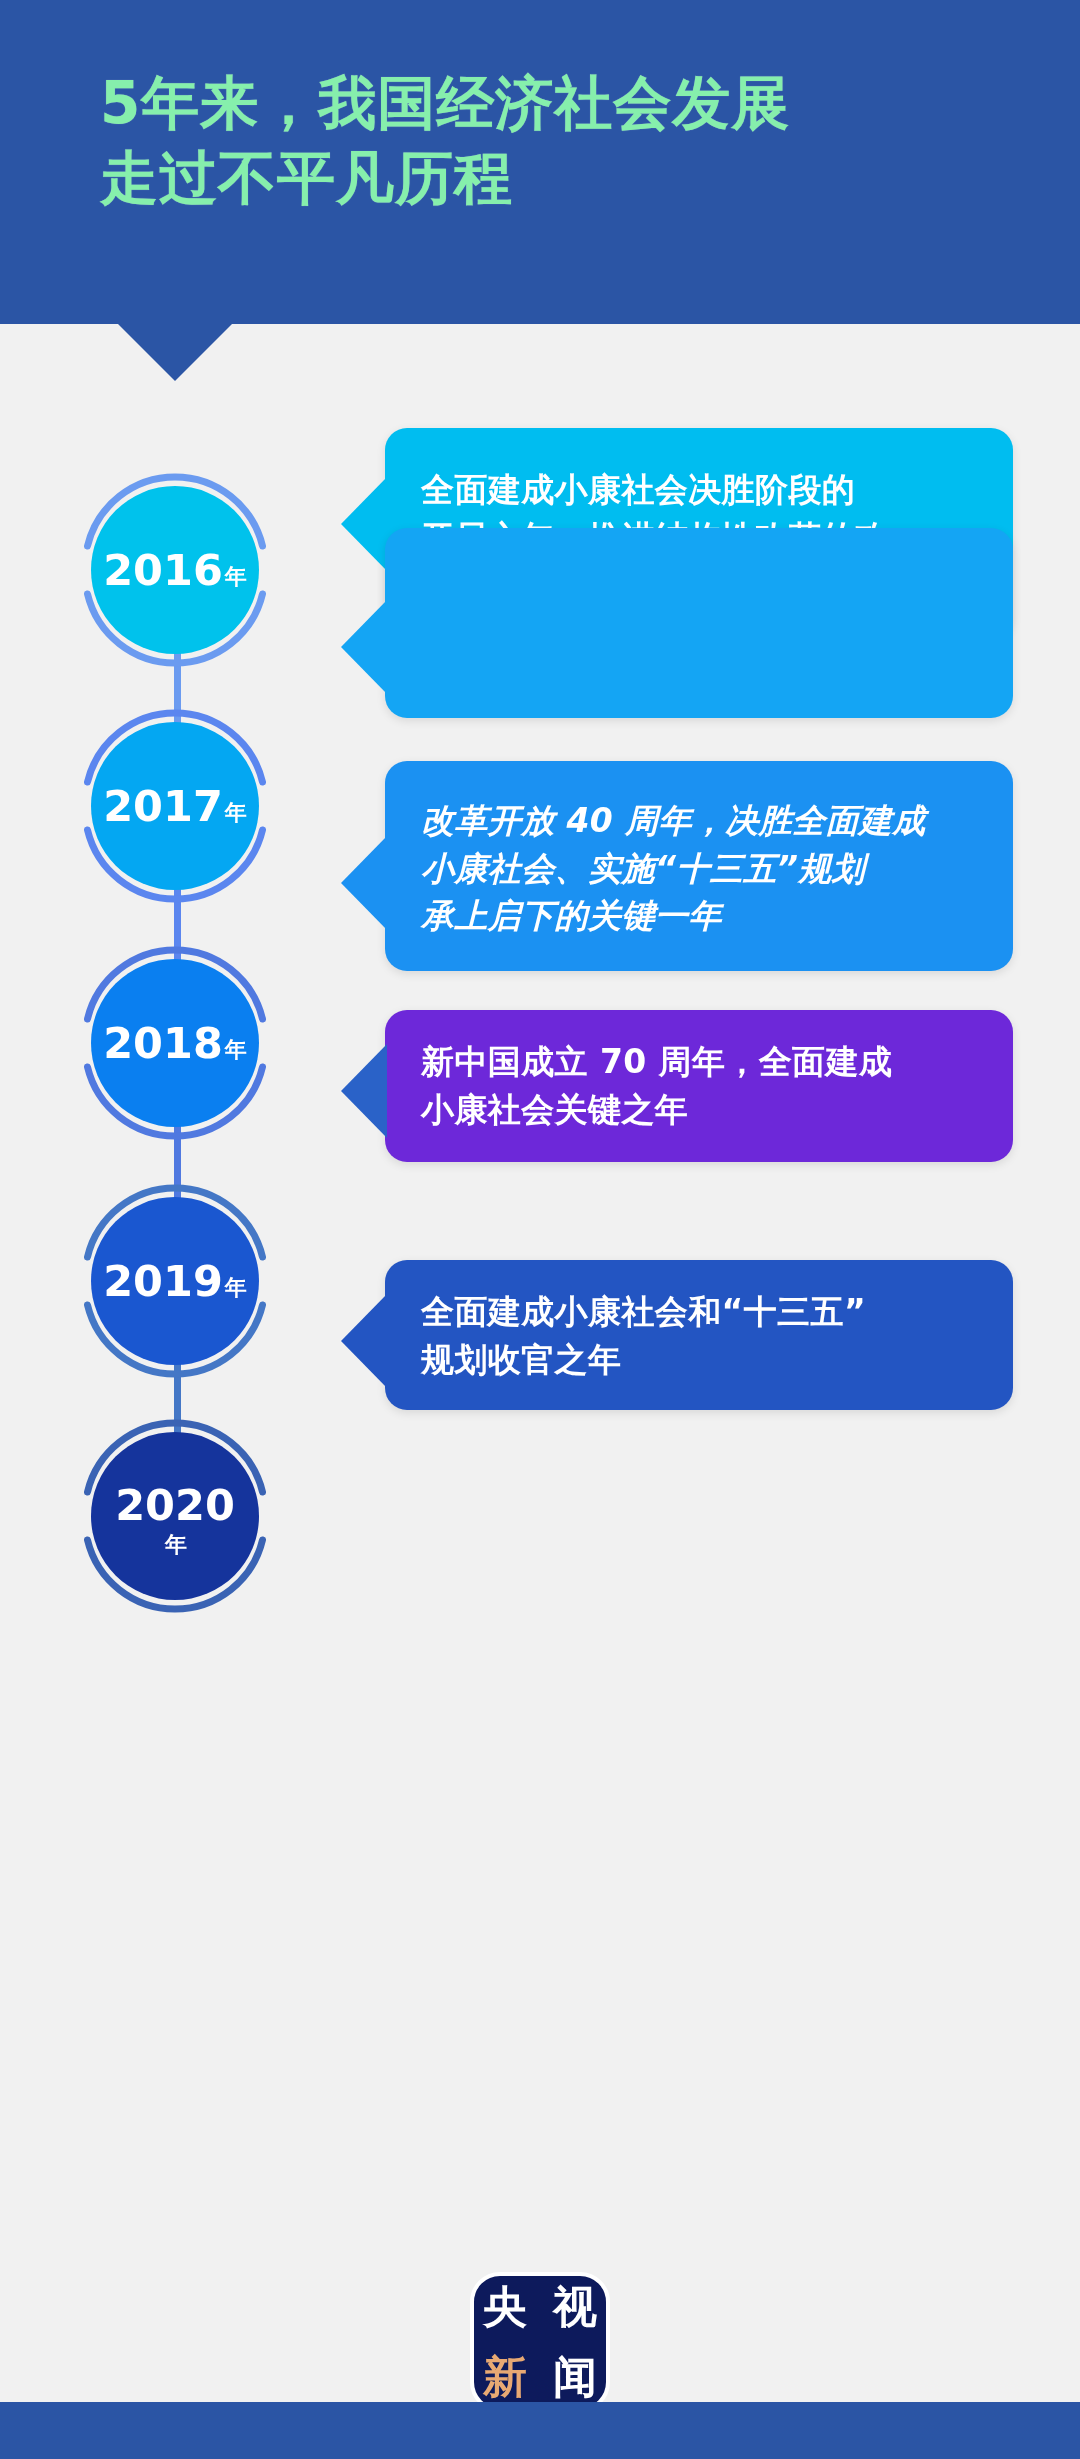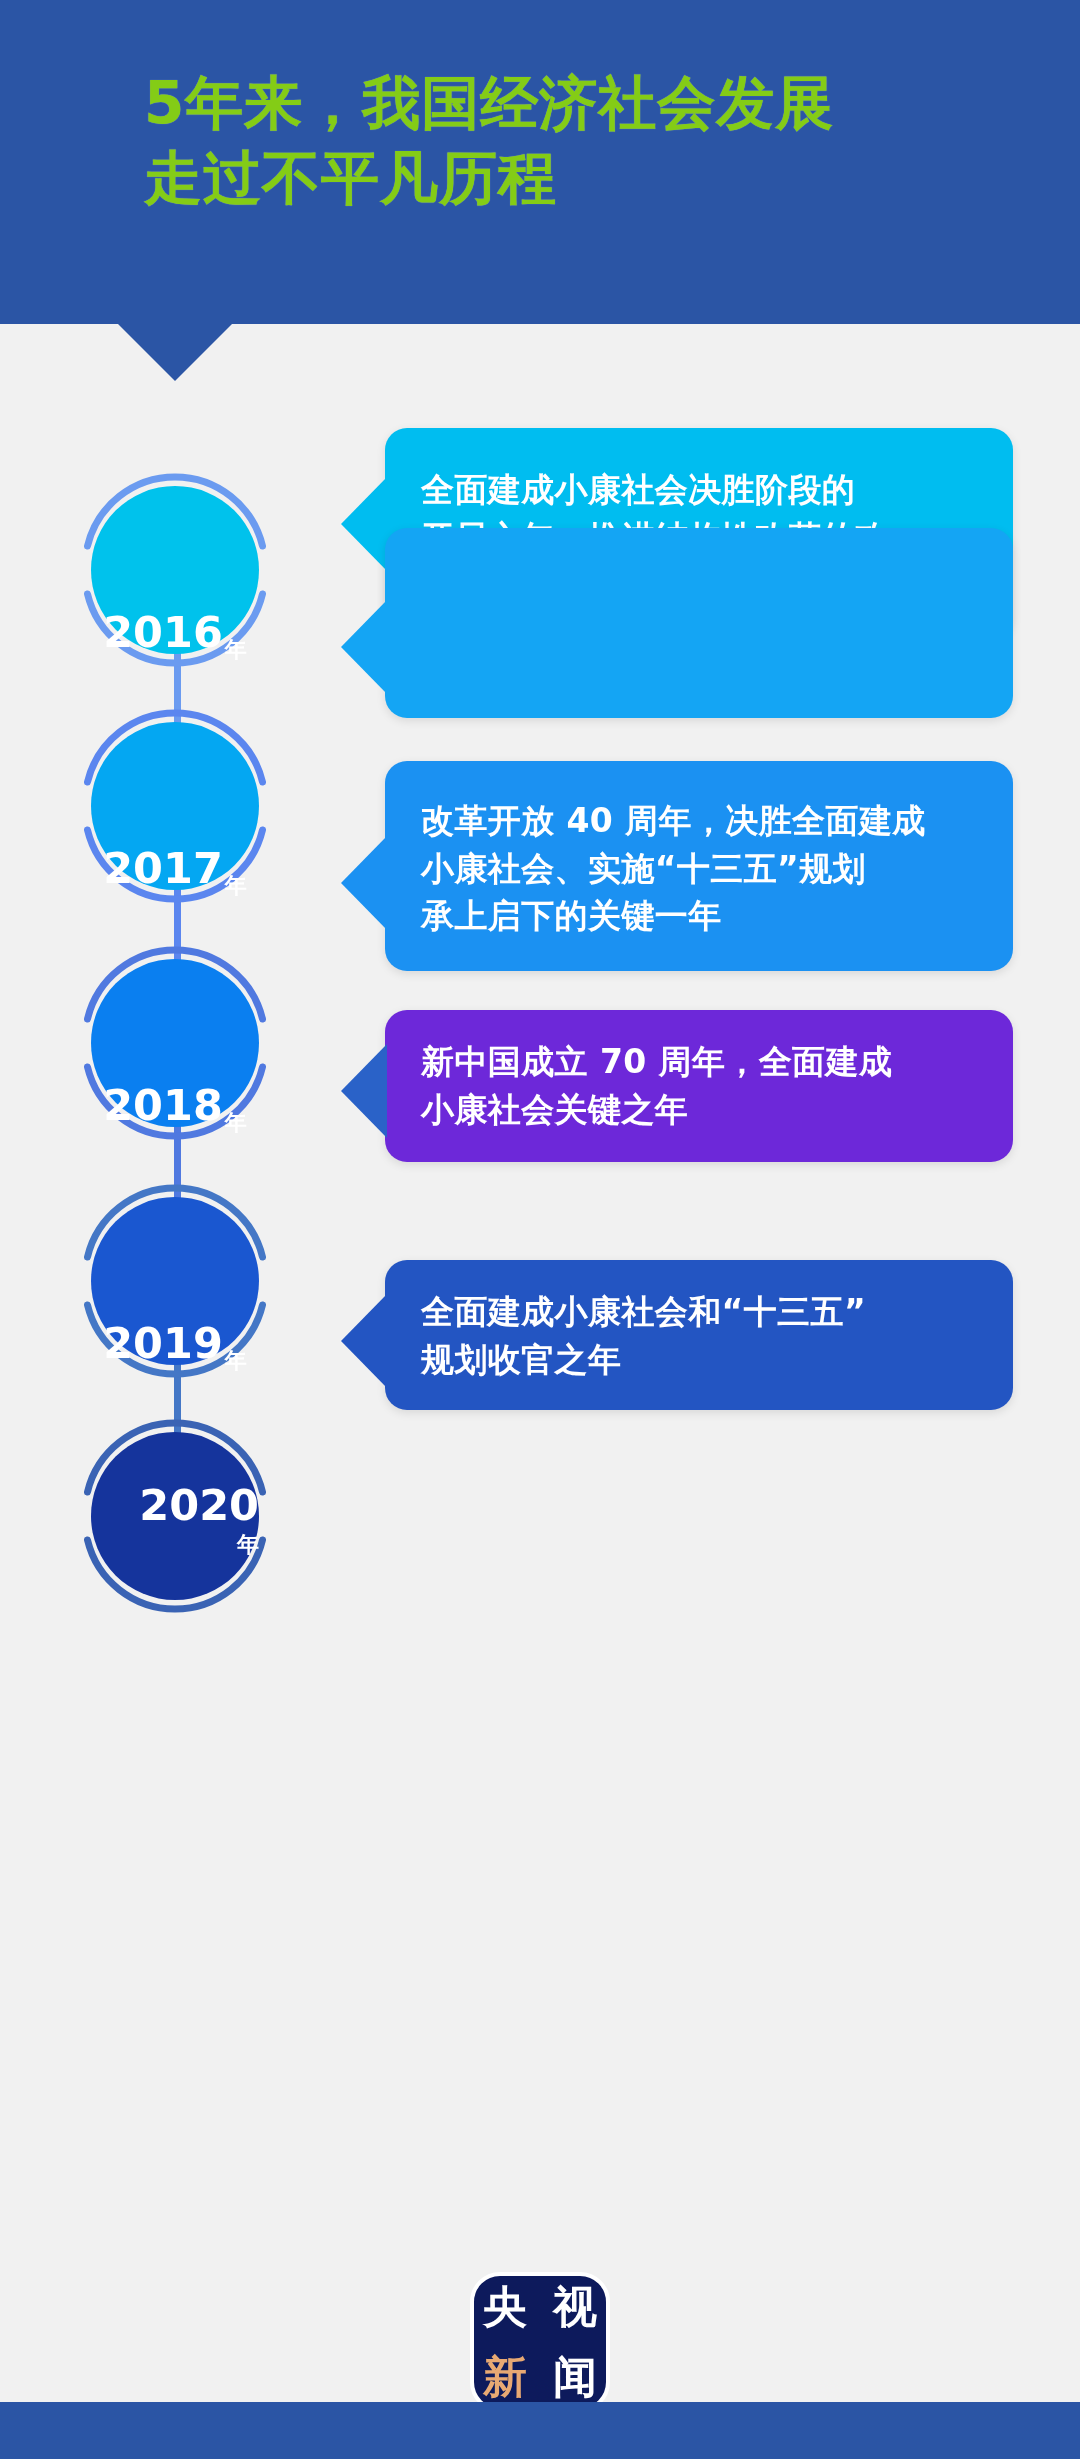--- a/index.html
+++ b/index.html
@@ -13,29 +13,28 @@
 
   
   #header {
     position:absolute; left:0; top:0; width:1080px; height:324px;
     background:#2b55a5;
   }
   #header-title {
     position:absolute;
     left:100px; top:66px;
     width:900px;
-    color:#84cc16;
+    color:#86efac;
     font-size:58px;
     font-weight:bold;
     line-height:1.30;
     letter-spacing:1px;
     white-space:pre-line;
     font-family:"DejaVu Sans","Liberation Sans",sans-serif;
     text-shadow:0 0 1px rgba(255,255,255,.4);
-    margin-left:44px;
   }
   #header-notch {
     position:absolute;
     left:118px; top:324px;
     width:0; height:0;
     border-left:57px solid transparent;
     border-right:57px solid transparent;
     border-top:57px solid #2b55a5;
   }
 
@@ -62,21 +61,21 @@
     position:absolute;
     left:0; top:0;
     width:200px; height:200px;
   }
   .disc {
     position:absolute;
     left:16px; top:16px;
     width:168px; height:168px;
     border-radius:50%;
     display:flex;
-    align-items:flex-end;
+    align-items:center;
     justify-content:center;
   }
   .year {
     color:#ffffff;
     font-weight:bold;
     font-size:43px;
     letter-spacing:0px;
     font-family:"DejaVu Sans","Liberation Sans",sans-serif;
     line-height:1;
   }
@@ -198,21 +197,21 @@
         <path d="M 12.5 124 A 90 90 0 0 0 187.5 124" fill="none" stroke="#5b86ef" stroke-width="7" stroke-linecap="round"></path>
       </svg>
       <div class="disc" style="background:#04a7f2;">
         <span class="year">2017</span>
         <span class="year year-suffix">年</span>
       </div>
     </div>
   </div>
 
   <div class="node">
-    <div class="card" style="top:437px;height:210px;background:#1b91f2;">
+    <div class="card" style="top:437px;height:210px;background:#1b91f2;font-style:italic;">
       <div class="card-arrow" style="top:75px;border-right:46px solid #1b91f2;"></div>
       <div class="card-text" style="top:36px;">改革开放 40 周年，决胜全面建成
 小康社会、实施“十三五”规划
 承上启下的关键一年</div>
     </div>
     <div class="connector" style="left:174px;top:722px;height:172px;background:#5079e0;"></div>
     <div class="circle-wrap" style="left:75px;top:619px;">
       <svg class="ring" viewBox="0 0 200 200">
         <path d="M 12.5 76 A 90 90 0 0 1 187.5 76" fill="none" stroke="#5079e0" stroke-width="7" stroke-linecap="round"></path>
         <path d="M 12.5 124 A 90 90 0 0 0 187.5 124" fill="none" stroke="#5079e0" stroke-width="7" stroke-linecap="round"></path>

